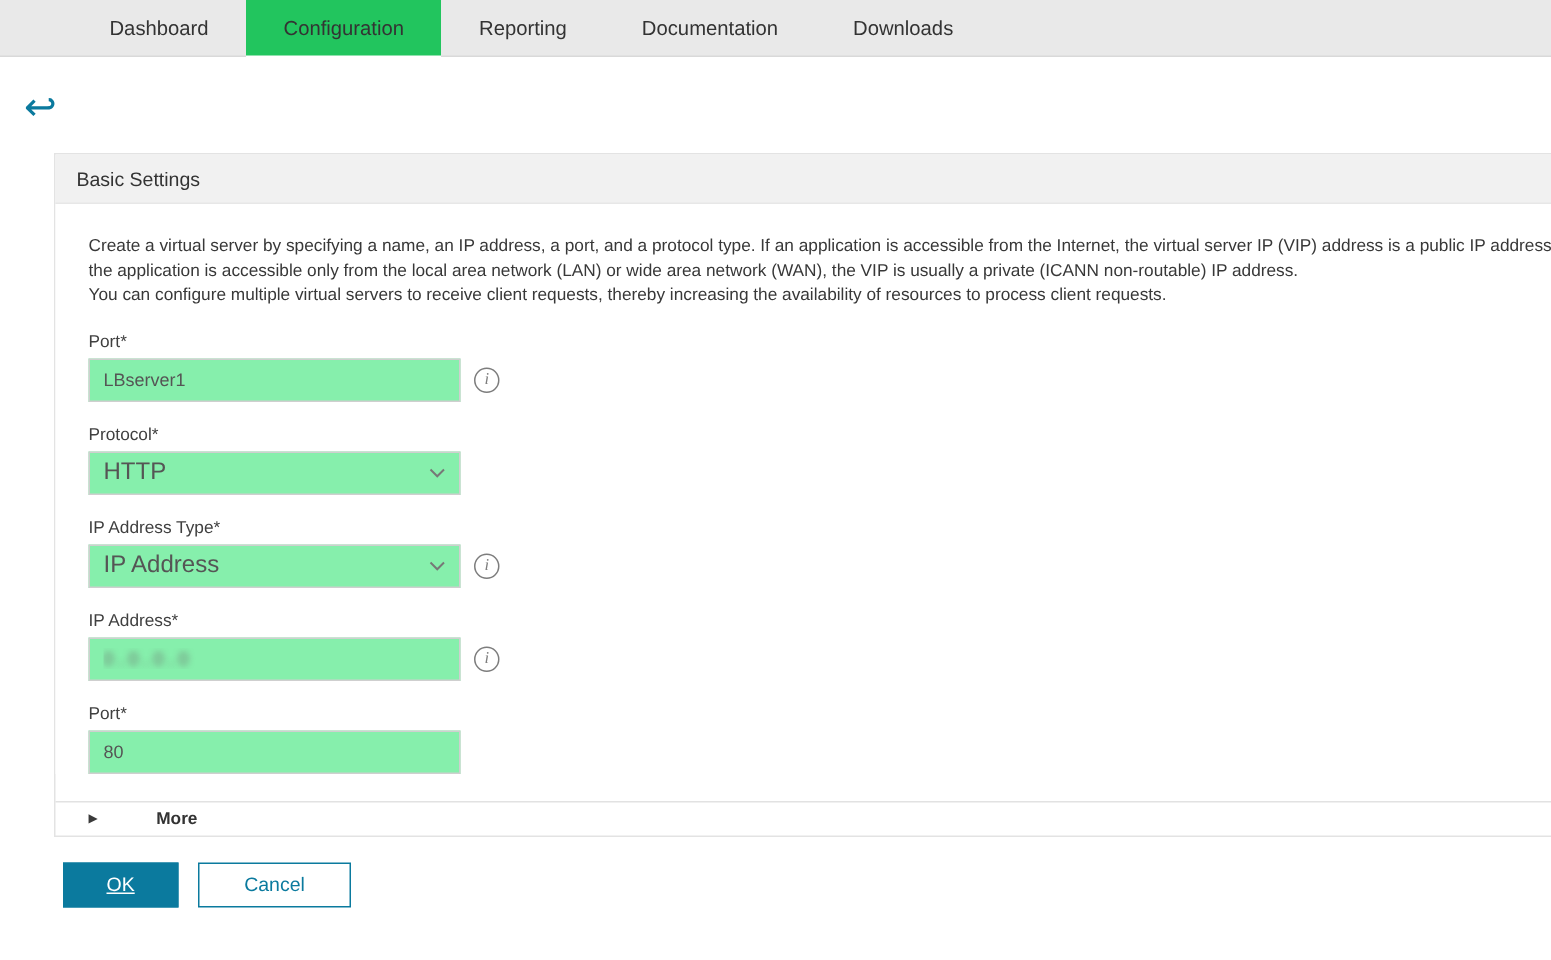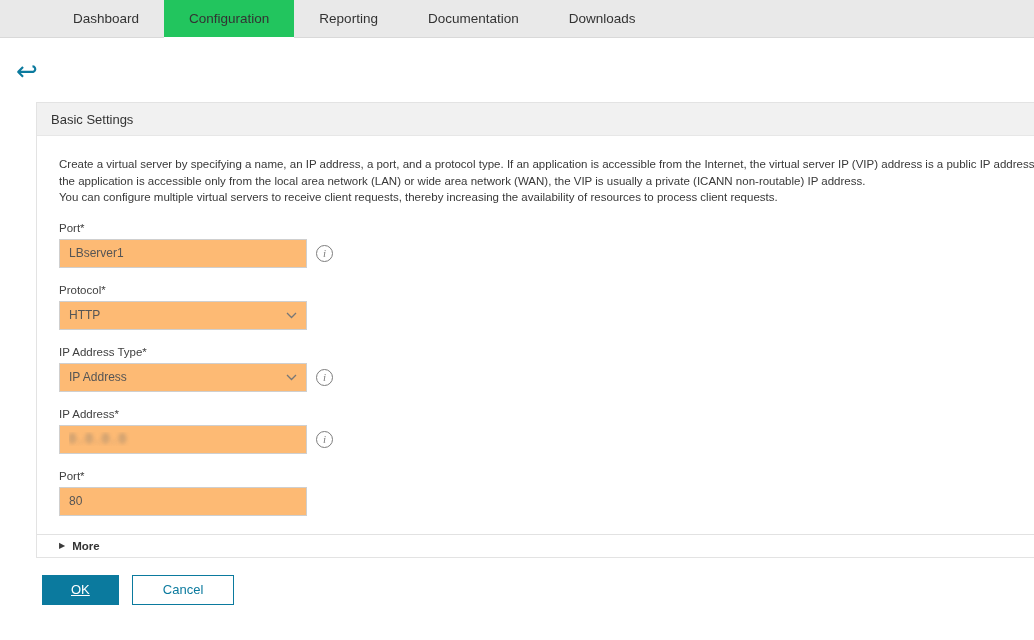--- a/index.html
+++ b/index.html
@@ -76,36 +76,36 @@
     display: block;
     font-size: 11.5px;
     color: #404040;
     margin-bottom: 5px;
   }
   .frow { display: flex; align-items: center; }
   .fin, .fselect {
     width: 248px;
     height: 29px;
     border: 1px solid #cfcfcf;
-    background: #fdba74;
+    background: #86efac;
     font-family: "Liberation Sans", sans-serif;
     font-size: 12px;
     color: #555;
     padding: 0 9px;
     border-radius: 0;
   }
   .fin { outline: none; }
   .fin.redacted { color: transparent; text-shadow: 0 0 4px #6b6b6b; }
   .fselect {
     display: flex;
     align-items: center;
     justify-content: space-between;
     cursor: pointer;
   }
-  .fsel-val { font-size: 12px; color: #555; }
+  .fsel-val { font-size: 16px; color: #555; }
   .chev { display: inline-flex; align-items: center; }
 
   .info {
     width: 17px; height: 17px;
     border: 1px solid #7d7d7d;
     border-radius: 50%;
     color: #7d7d7d;
     display: inline-flex;
     align-items: center;
     justify-content: center;
@@ -120,21 +120,21 @@
   .more-row {
     margin-top: 18px;
     border-top: 1px solid #e2e2e2;
     padding: 5px 0 5px 22px;
     display: flex;
     align-items: center;
     gap: 7px;
     cursor: pointer;
   }
   .more-tri { font-size: 8px; color: #3a3a3a; line-height: 12px; }
-  .more-label { font-size: 11.5px; font-weight: bold; color: #333; }
+  .more-label { font-size: 11.5px; font-weight: bold; color: #333; margin-left: 32px; }
 
   
   .actions { margin: 17px 0 0 42px; display: flex; gap: 13px; }
   .btn {
     height: 30px;
     font-family: "Liberation Sans", sans-serif;
     font-size: 13px;
     cursor: pointer;
     border-radius: 0;
   }

